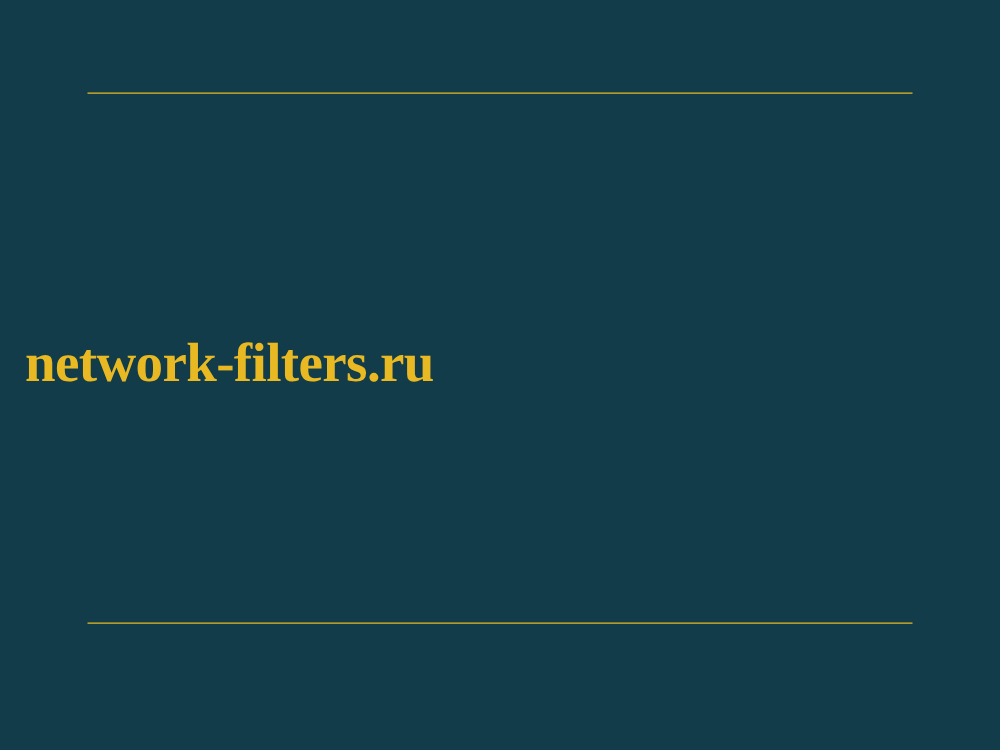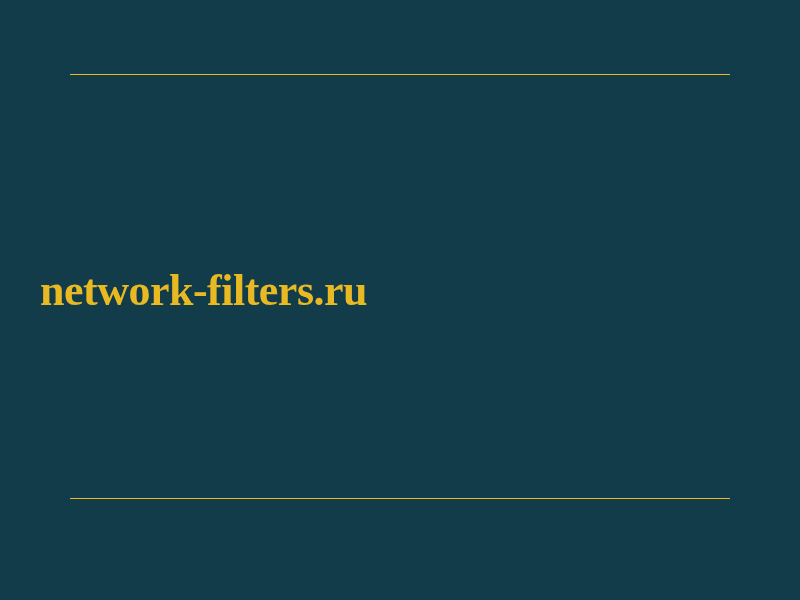--- a/index.html
+++ b/index.html
@@ -29,21 +29,20 @@
       top: 498px;
     }
     .domain-text {
       position: absolute;
       left: 20px;
       top: 265px;
       color: #e8b923;
       font-size: 44px;
       font-weight: bold;
       letter-spacing: -0.5px;
-      margin-left: 20px;
     }
   </style>
 </head>
 <body>
 
 <div class="divider divider-top"></div>
 
 <div class="domain-text">network-filters.ru</div>
 
 <div class="divider divider-bottom"></div>

